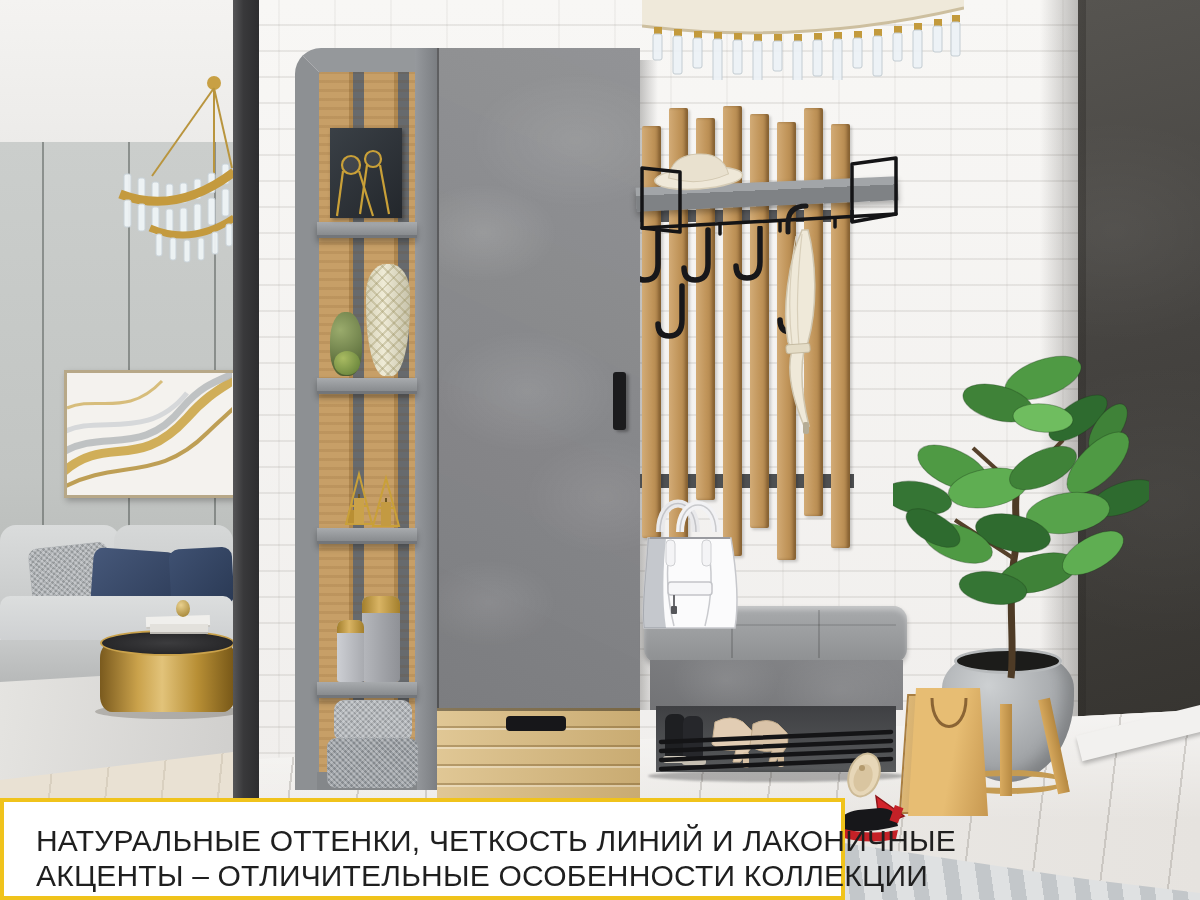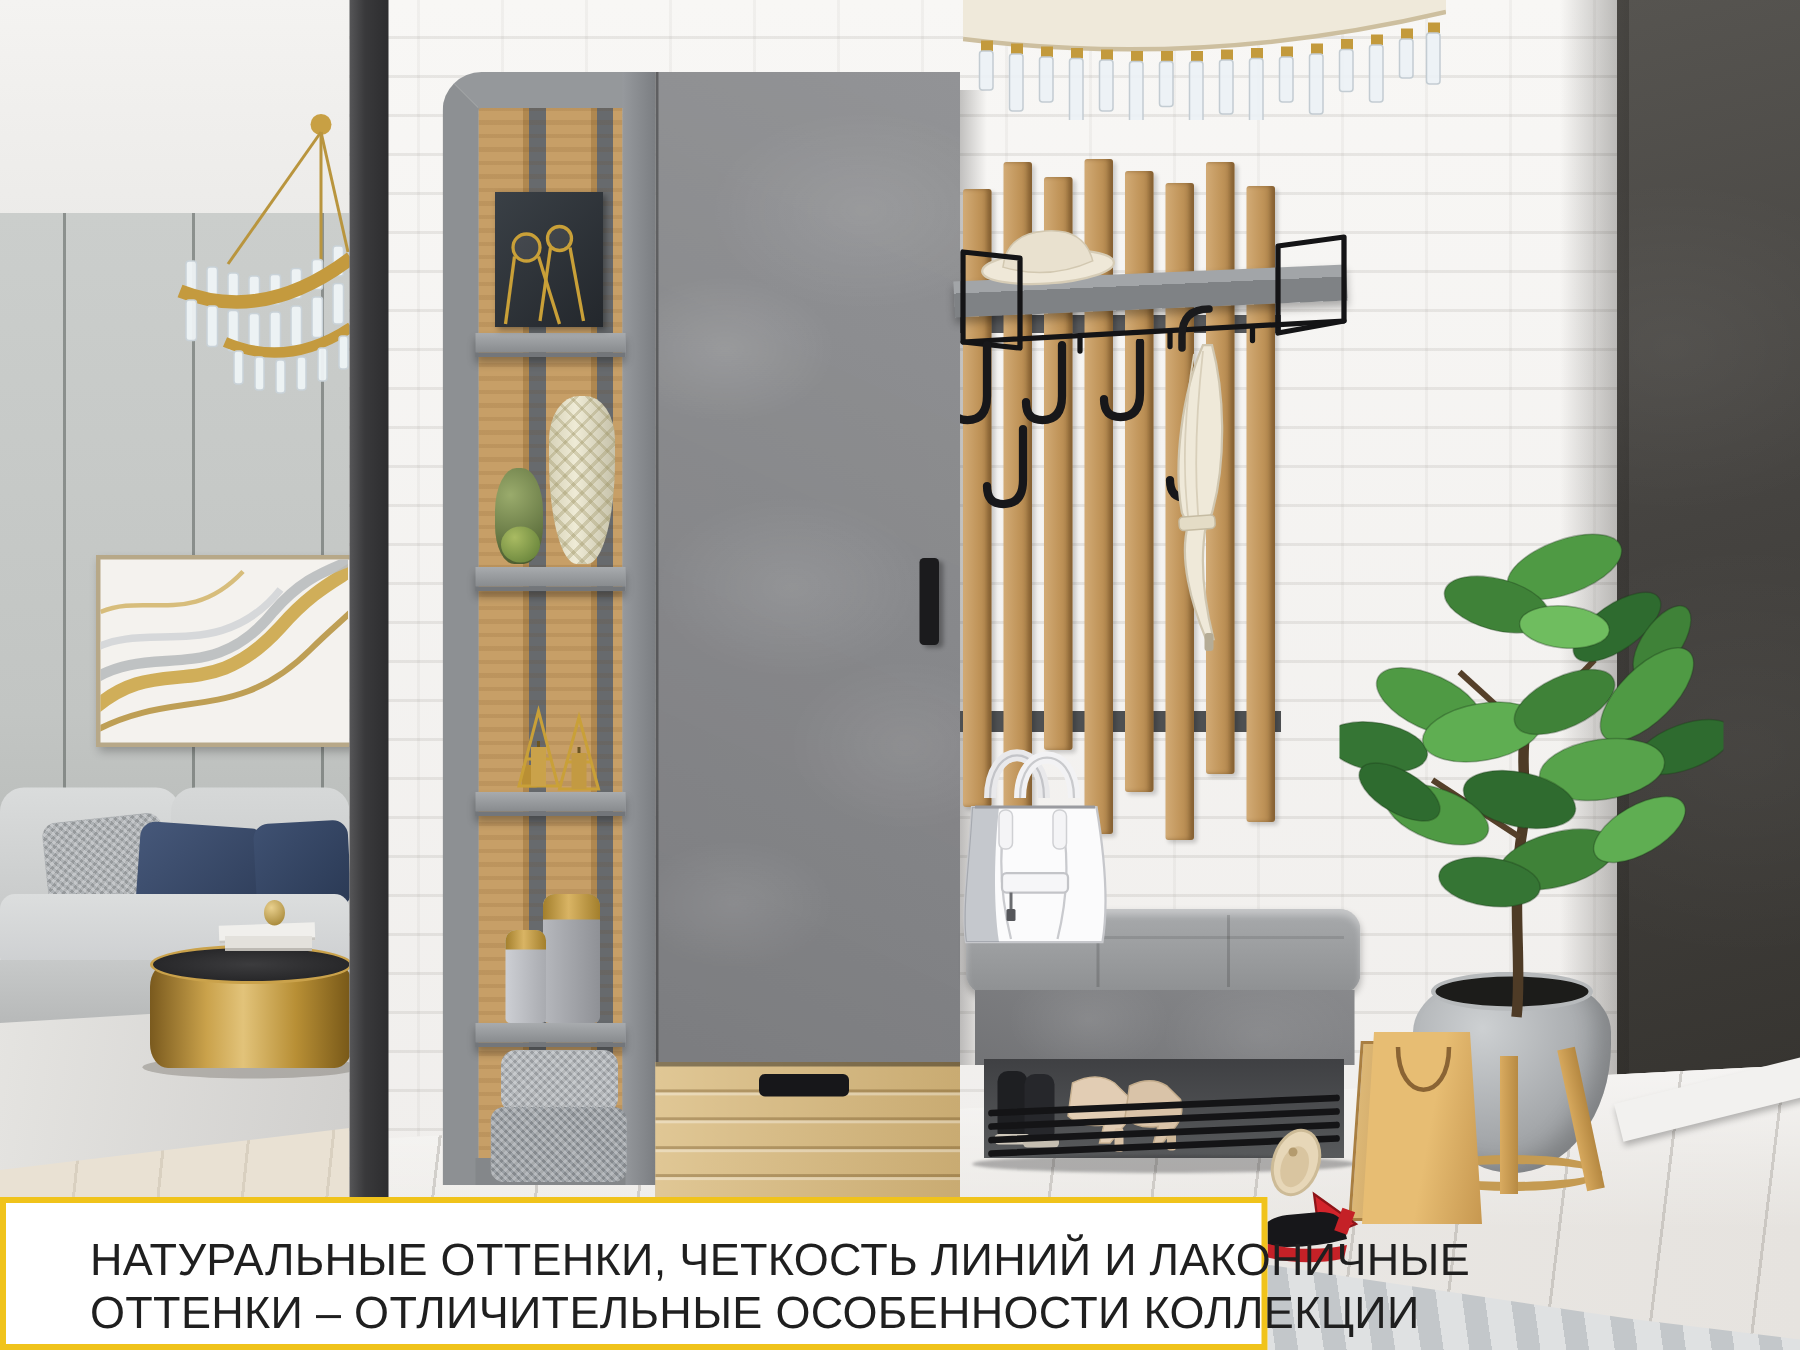--- a/index.html
+++ b/index.html
@@ -77,21 +77,21 @@
   .tweed{
     background-image:
       repeating-linear-gradient(45deg, rgba(255,255,255,.28) 0 2px, rgba(0,0,0,0) 2px 4px),
       repeating-linear-gradient(-45deg, rgba(0,0,0,.14) 0 2px, rgba(0,0,0,0) 2px 4px);
   }
   .goldband{background:linear-gradient(90deg,#a37f2c,#d9b464 45%,#a37f2c);}
 
   
   .banner{
     box-sizing:border-box;background:#ffffff;border:4px solid #f0c31b;
-    padding:21px 12px 0 56px;color:#1f1f1f;
+    padding:21px 12px 0 32px;color:#1f1f1f;
     font-size:30px;line-height:35px;font-weight:500;letter-spacing:.2px;
     white-space:nowrap;z-index:20;
   }
 </style>
 </head>
 <body>
 
 <div class="scene">
 
   <div class="abs brick" style="left:0;top:0;width:1200px;height:900px;"></div>
@@ -476,16 +476,16 @@
   </svg>
   <svg class="abs" style="left:832px;top:790px;width:80px;height:58px;" viewBox="0 0 80 58">
     <path d="M44,6 L72,26 L48,36 Z" fill="#d3242b" stroke="#8e1418" stroke-width="1.5"></path>
     <path d="M6,34 q4,-12 20,-14 l22,-2 q14,0 16,10 l2,8 q-30,8 -60,4 z" fill="#17171a"></path>
     <path d="M8,38 q30,8 58,2 l-2,9 q-28,6 -56,-2 z" fill="#c42127"></path>
     <rect x="60" y="16" width="9" height="16" fill="#c42127" transform="rotate(20 64 24)"></rect>
   </svg>
 
   <div class="abs banner" style="left:0;top:798px;width:845px;height:102px;">
     <div>НАТУРАЛЬНЫЕ ОТТЕНКИ, ЧЕТКОСТЬ ЛИНИЙ И ЛАКОНИЧНЫЕ</div>
-    <div>ОТТЕНКИ – ОТЛИЧИТЕЛЬНЫЕ ОСОБЕННОСТИ КОЛЛЕКЦИИ</div>
+    <div>АКЦЕНТЫ – ОТЛИЧИТЕЛЬНЫЕ ОСОБЕННОСТИ КОЛЛЕКЦИИ</div>
   </div>
 
 </div>
 
 </body></html>

